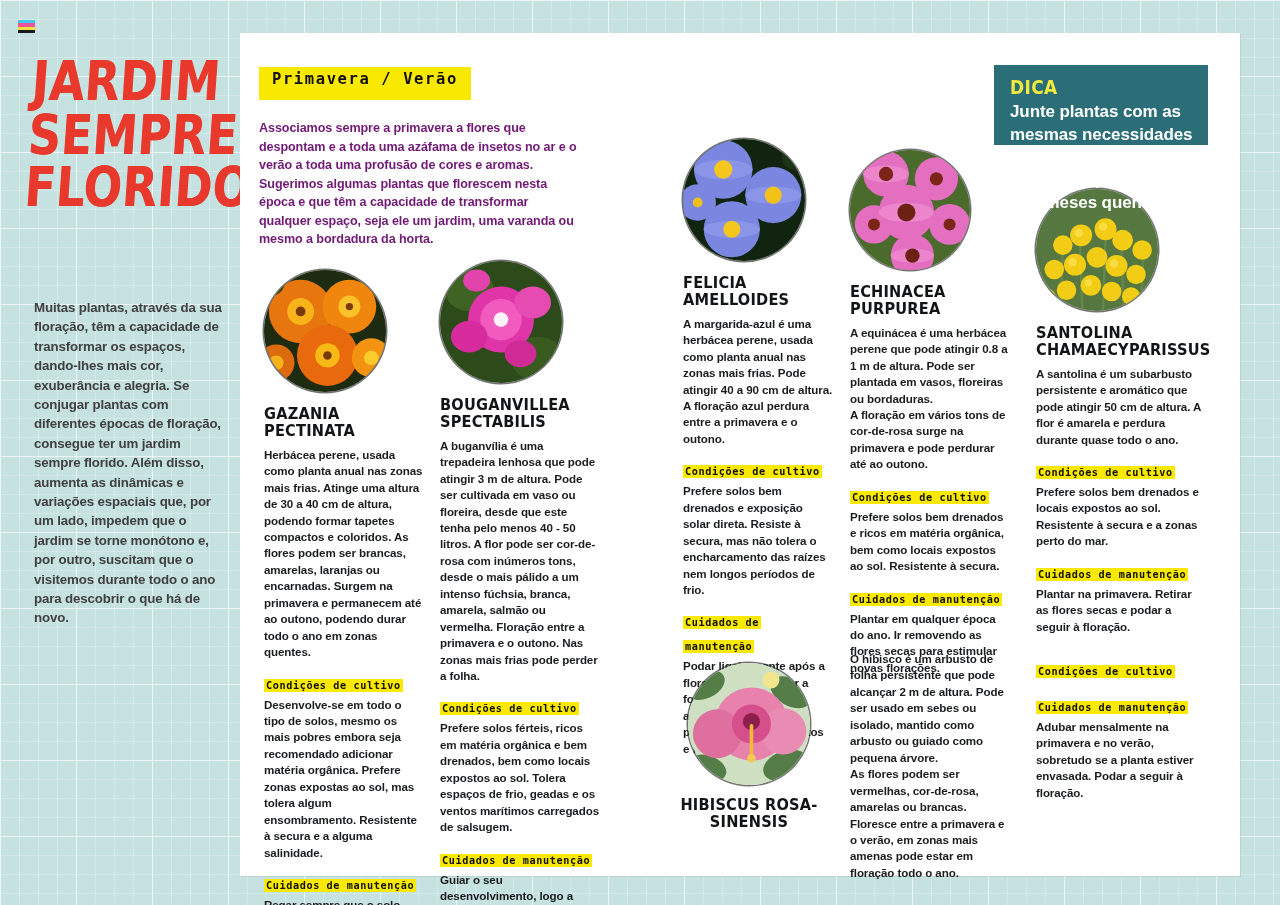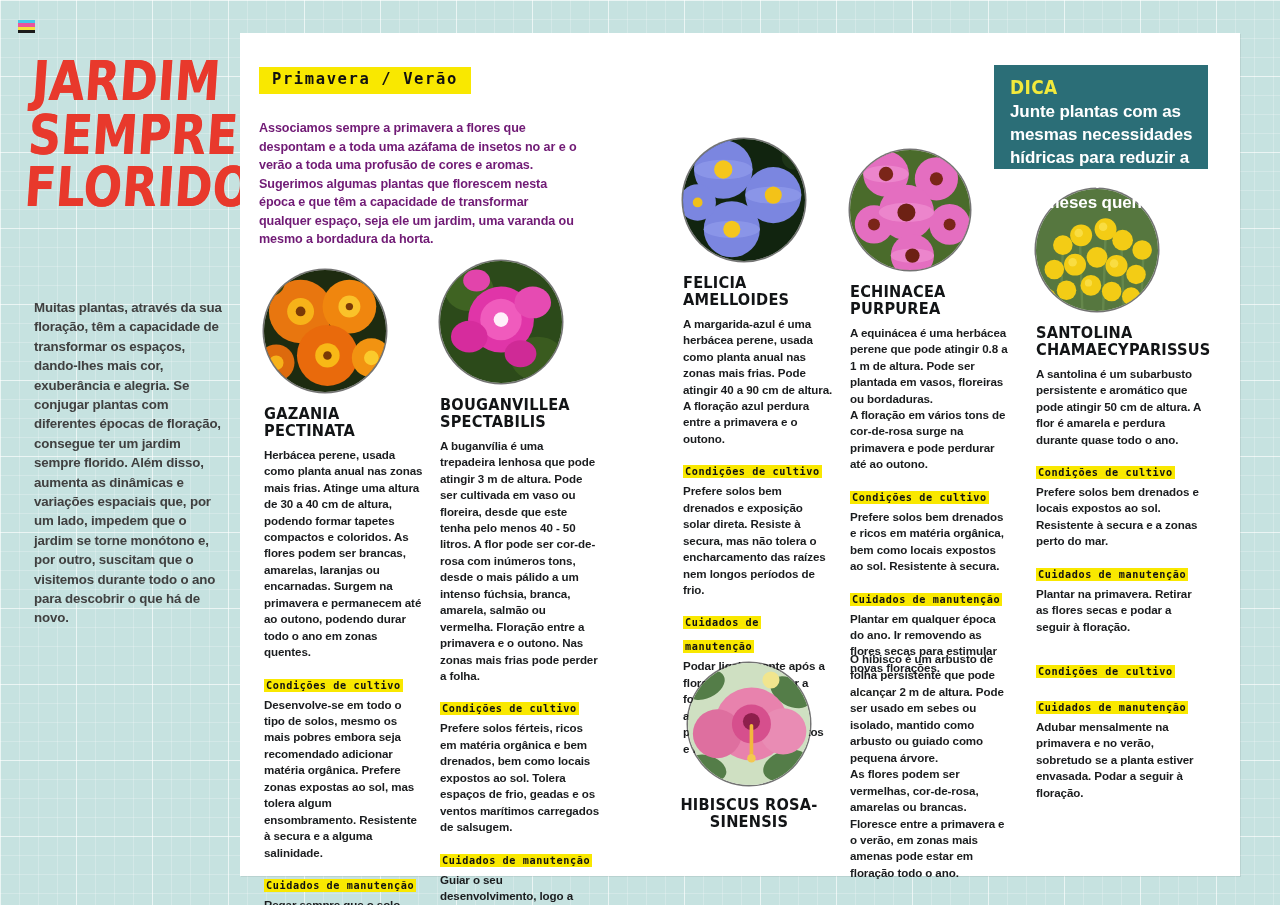--- a/index.html
+++ b/index.html
@@ -75,21 +75,21 @@
   }
 
   .hl-title {
     display: inline-block;
     background: #f9e800;
     font-family: "DejaVu Sans Mono", monospace;
     font-weight: bold;
     font-size: 15.5px;
     letter-spacing: 1.6px;
     color: #111;
-    padding: 5px 13px 6px 13px;
+    padding: 5px 13px 12px 13px;
     line-height: 1;
   }
   .hl-sub {
     display: inline;
     background: #f9e800;
     font-family: "DejaVu Sans Mono", monospace;
     font-weight: bold;
     font-size: 10.2px;
     letter-spacing: 0.6px;
     color: #111;
@@ -134,21 +134,21 @@
     overflow: hidden;
     position: relative;
     box-shadow: 0 0 0 1.5px rgba(40,40,40,0.65);
   }
   .photo svg { display: block; width: 100%; height: 100%; }
 
   
   #tip-box {
     position: absolute;
     right: 32px; top: 32px;
-    width: 214px; height: 104px;
+    width: 214px; height: 80px;
     background: #2b6e77;
     padding: 13px 14px 10px 16px;
     z-index: 6;
   }
   #tip-label {
     font-family: "DejaVu Sans", sans-serif;
     font-weight: bold;
     font-size: 17px;
     color: #f2ea3c;
     letter-spacing: 0.4px;

